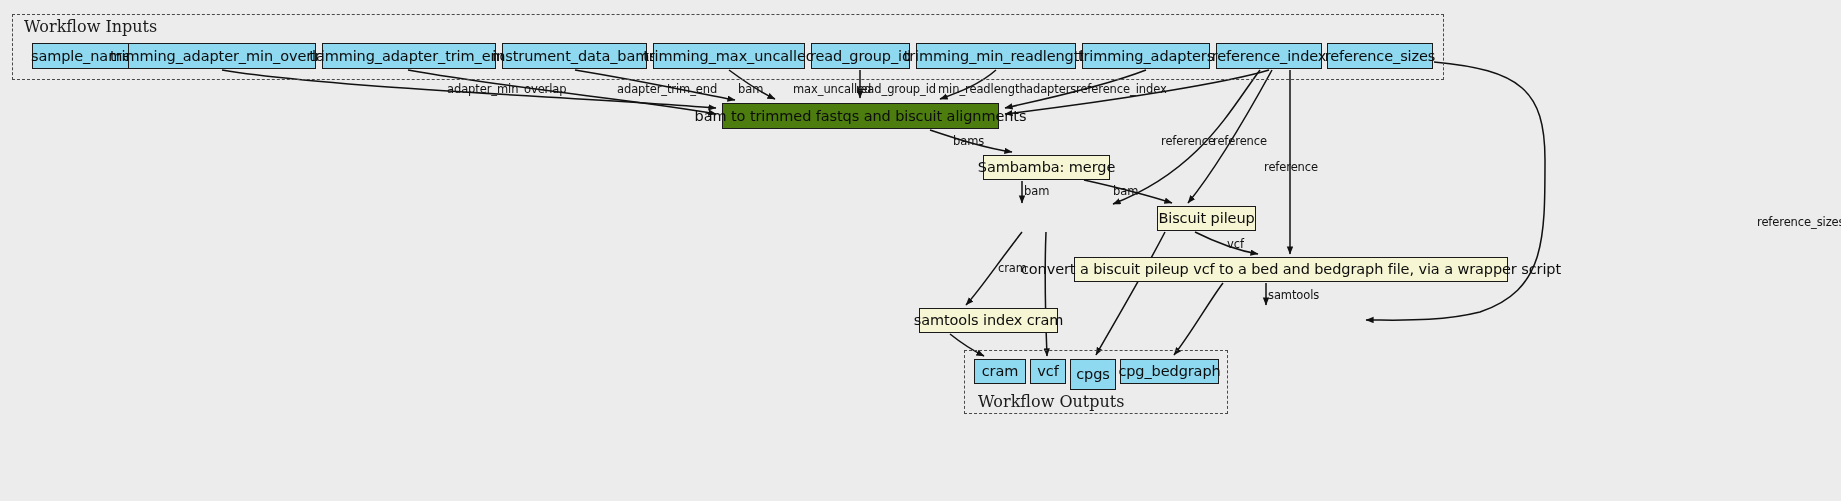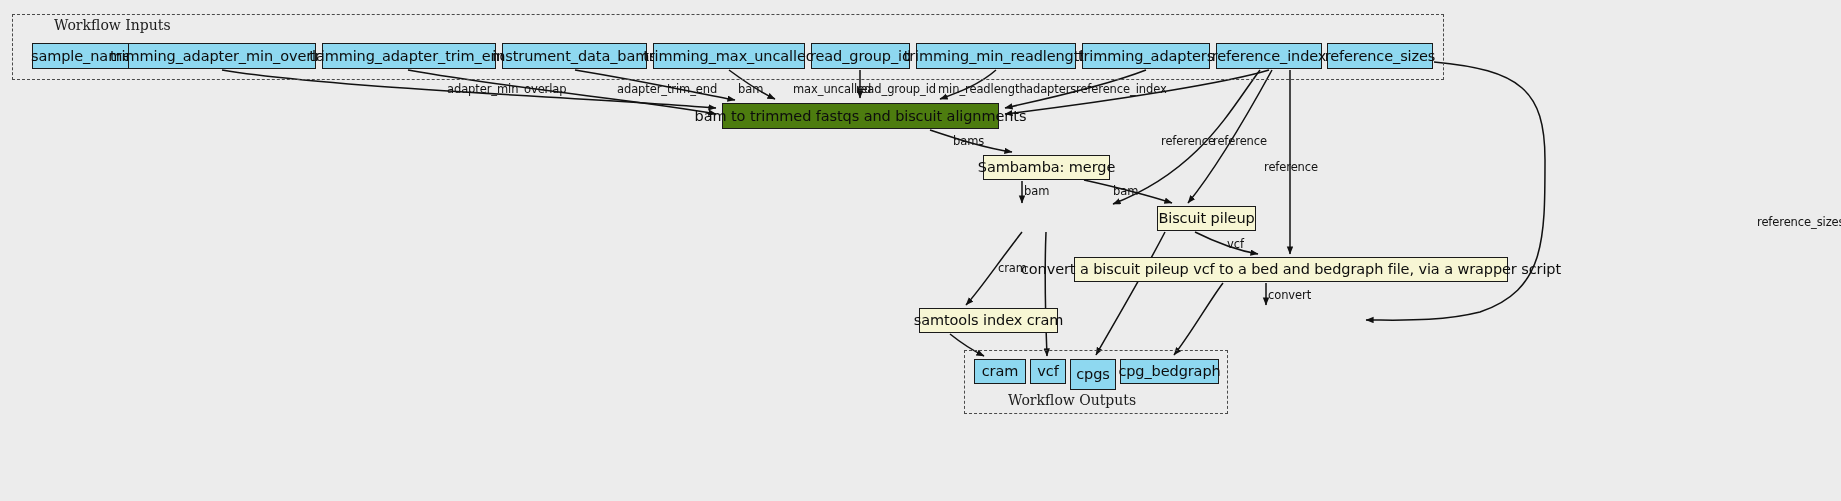--- a/index.html
+++ b/index.html
@@ -13,24 +13,23 @@
   svg#wires{position:absolute;left:0;top:0;width:1841px;height:501px;pointer-events:none;}
 
   .group-box{
     position:absolute;
     border:1.6px dashed #4a4a4a;
     background:transparent;
   }
   .group-label{
     position:absolute;
     font-family:"DejaVu Serif", serif;
-    font-size:14px;
+    font-size:16px;
     color:#1b1b1b;
     white-space:nowrap;
-    margin-left:30px;
   }
 
   .node{
     position:absolute;
     box-sizing:border-box;
     display:flex;align-items:center;justify-content:center;
     border:1.6px solid #1a1a1a;
     font-size:14.5px;
     color:#0d0d0d;
     white-space:nowrap;
@@ -136,15 +135,15 @@
   <div class="edge-label" style="left:1076px;top:82px;">reference_index</div>
   <div class="edge-label" style="left:953px;top:134px;">bams</div>
   <div class="edge-label" style="left:1024px;top:184px;">bam</div>
   <div class="edge-label" style="left:1113px;top:184px;">bam</div>
   <div class="edge-label" style="left:1161px;top:134px;">reference</div>
   <div class="edge-label" style="left:1213px;top:134px;">reference</div>
   <div class="edge-label" style="left:1264px;top:160px;">reference</div>
   <div class="edge-label" style="left:1757px;top:215px;">reference_sizes</div>
   <div class="edge-label" style="left:1227px;top:237px;">vcf</div>
   <div class="edge-label" style="left:998px;top:261px;">cram</div>
-  <div class="edge-label" style="left:1268px;top:288px;">convert</div>
+  <div class="edge-label" style="left:1268px;top:288px;">samtools</div>
 
 </div>
 
 </body></html>

